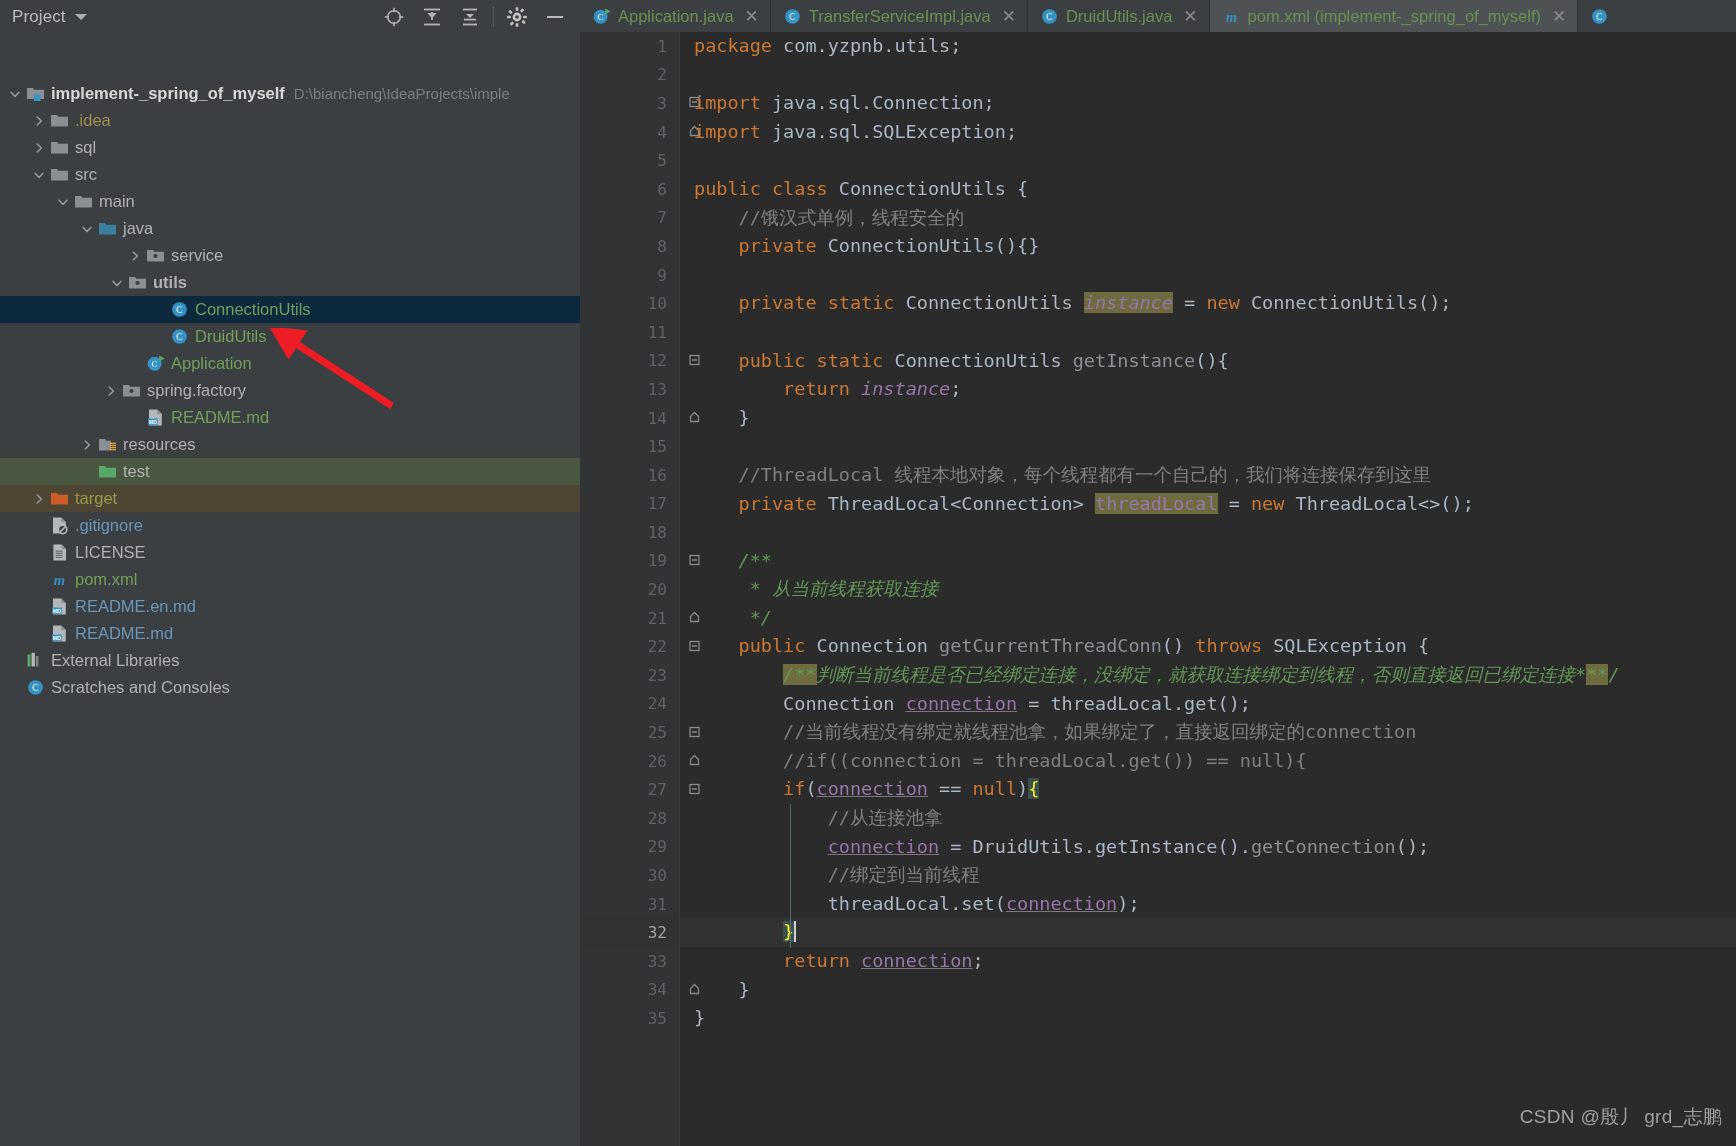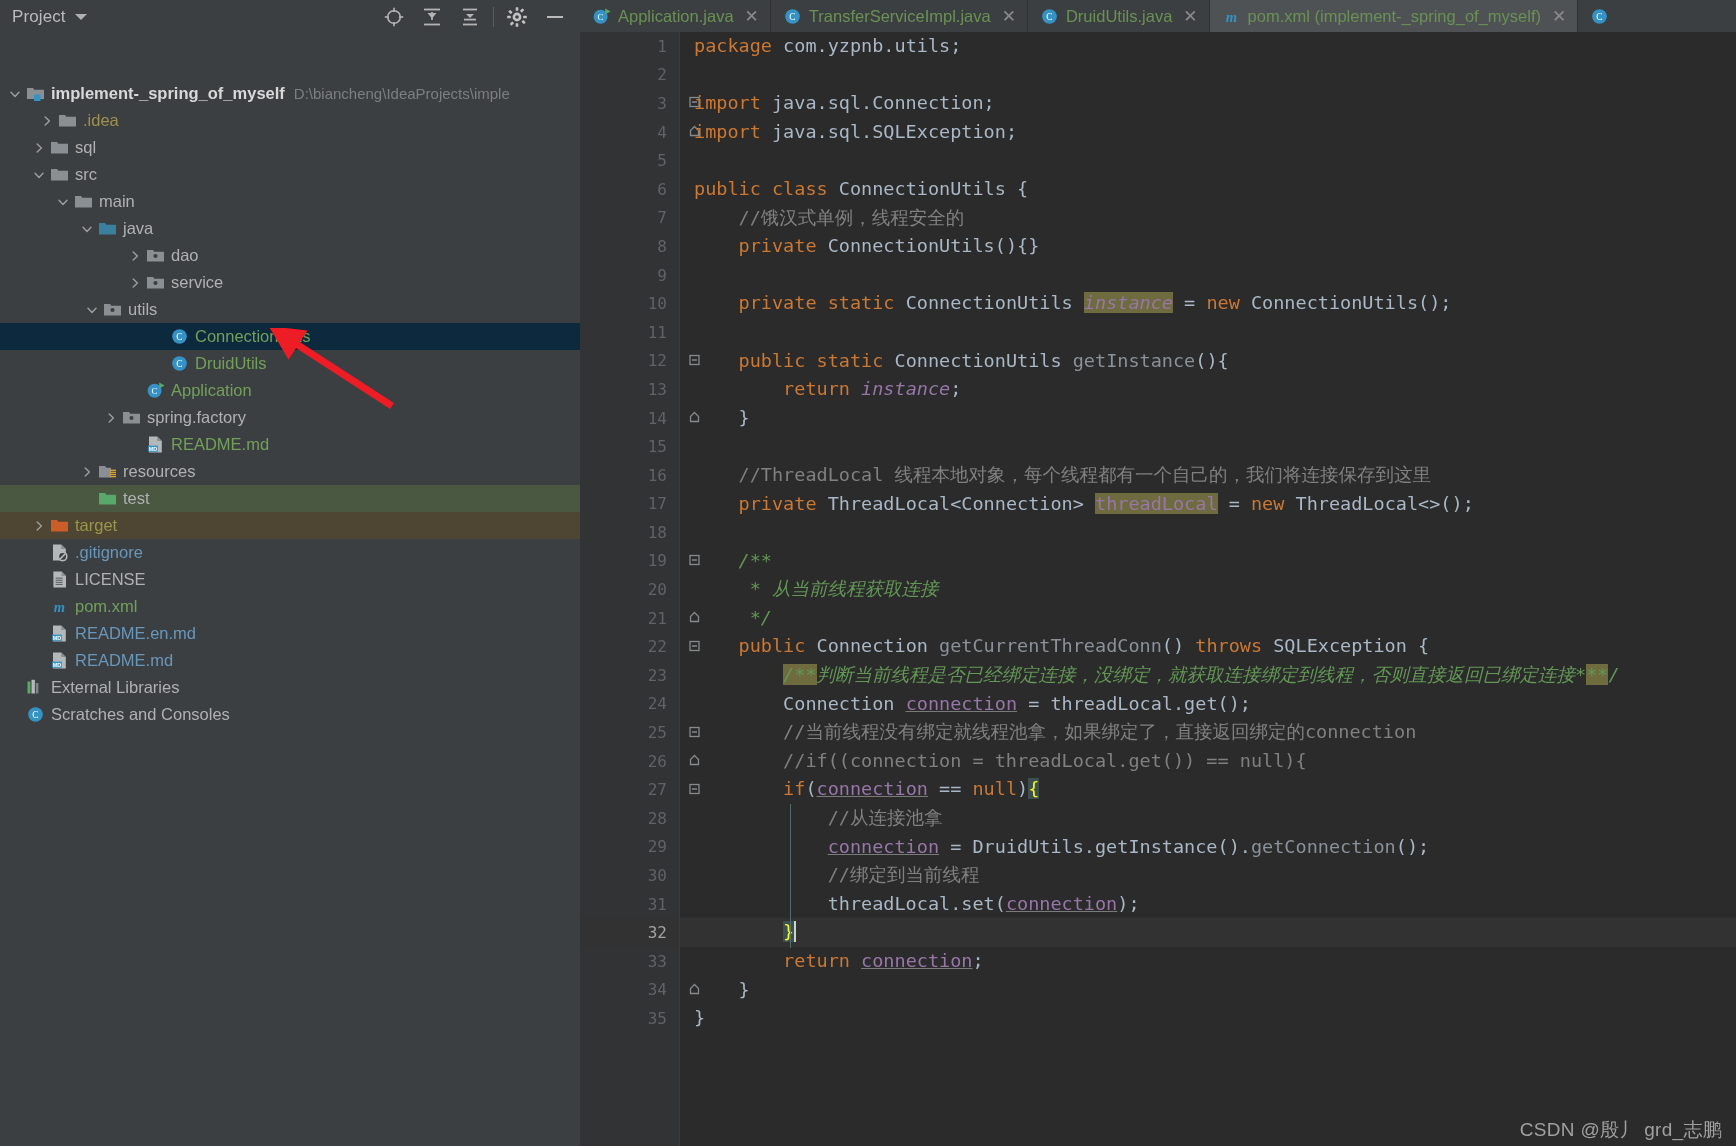--- a/index.html
+++ b/index.html
@@ -120,21 +120,21 @@
   .brace-hl { background: #3b514d; color: #ffef28; }
   .und  { text-decoration: underline; text-decoration-color: #7a7a7a; }
   .cursor {
     display: inline-block; width: 2px; height: 21px;
     background: #cfcfcf; vertical-align: -4px; margin-left: 0px;
   }
   .indent-guide {
     position: absolute; width: 1px; background: #4b6e6a; top: 0; bottom: 0;
   }
   .watermark {
-    position: absolute; right: 14px; bottom: 3px;
+    position: absolute; right: 14px; bottom: 16px;
     color: #a0a0a0; font-size: 19px; letter-spacing: .3px;
     font-family: "Liberation Sans", sans-serif;
   }
 </style>
 </head>
 <body>
 
 <div class="app">
 
   <div class="sidebar">
@@ -202,21 +202,21 @@
           </span>
           <span class="ico">
             <svg width="19" height="19" viewBox="0 0 19 19">
               <path d="M1 4h6l1.4 1.7H18V15H1z" fill="#8a8f94"></path>
               <rect x="8" y="10.5" width="6.5" height="6.5" fill="#3592c4"></rect>
             </svg>
           </span>
           <span class="lbl c-grey bold">implement-_spring_of_myself</span>
           <span class="path">D:\biancheng\IdeaProjects\imple</span>
         </div>
-        <div class="row" style="padding-left: 38px;">
+        <div class="row" style="padding-left: 30px;">
           <span class="arrow">
             <svg width="12" height="12" viewBox="0 0 12 12">
               <path d="M4.2 2L8.4 6L4.2 10" fill="none" stroke="#9a9c9e" stroke-width="1.5" stroke-linecap="round" stroke-linejoin="round"></path>
             </svg>
           </span>
           <span class="ico">
             <svg width="19" height="19" viewBox="0 0 19 19">
               <path d="M1 4h6l1.4 1.7H18V15.5H1z" fill="#8a8f94"></path>
             </svg>
           </span>
@@ -279,37 +279,23 @@
             <svg width="12" height="12" viewBox="0 0 12 12">
               <path d="M4.2 2L8.4 6L4.2 10" fill="none" stroke="#9a9c9e" stroke-width="1.5" stroke-linecap="round" stroke-linejoin="round"></path>
             </svg>
           </span>
           <span class="ico">
             <svg width="19" height="19" viewBox="0 0 19 19">
               <path d="M1 4h6l1.4 1.7H18V15.5H1z" fill="#8a8f94"></path>
               <circle cx="9.5" cy="10" r="2.1" fill="#3c3f41"></circle>
             </svg>
           </span>
-          <span class="lbl c-grey">dao</span>
-        </div>
-        <div class="row" style="padding-left: 126px;">
-          <span class="arrow">
-            <svg width="12" height="12" viewBox="0 0 12 12">
-              <path d="M4.2 2L8.4 6L4.2 10" fill="none" stroke="#9a9c9e" stroke-width="1.5" stroke-linecap="round" stroke-linejoin="round"></path>
-            </svg>
-          </span>
-          <span class="ico">
-            <svg width="19" height="19" viewBox="0 0 19 19">
-              <path d="M1 4h6l1.4 1.7H18V15.5H1z" fill="#8a8f94"></path>
-              <circle cx="9.5" cy="10" r="2.1" fill="#3c3f41"></circle>
-            </svg>
-          </span>
           <span class="lbl c-grey">service</span>
         </div>
-        <div class="row" style="padding-left: 83px;">
+        <div class="row" style="padding-left: 108px; font-weight: bold;">
           <span class="arrow">
             <svg width="12" height="12" viewBox="0 0 12 12">
               <path d="M2 4.2L6 8.4L10 4.2" fill="none" stroke="#9a9c9e" stroke-width="1.5" stroke-linecap="round" stroke-linejoin="round"></path>
             </svg>
           </span>
           <span class="ico">
             <svg width="19" height="19" viewBox="0 0 19 19">
               <path d="M1 4h6l1.4 1.7H18V15.5H1z" fill="#8a8f94"></path>
               <circle cx="9.5" cy="10" r="2.1" fill="#3c3f41"></circle>
             </svg>

